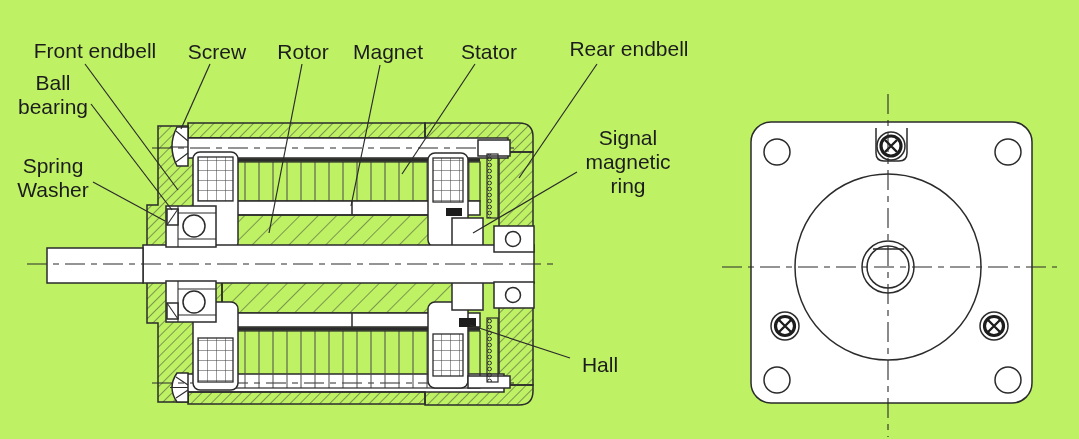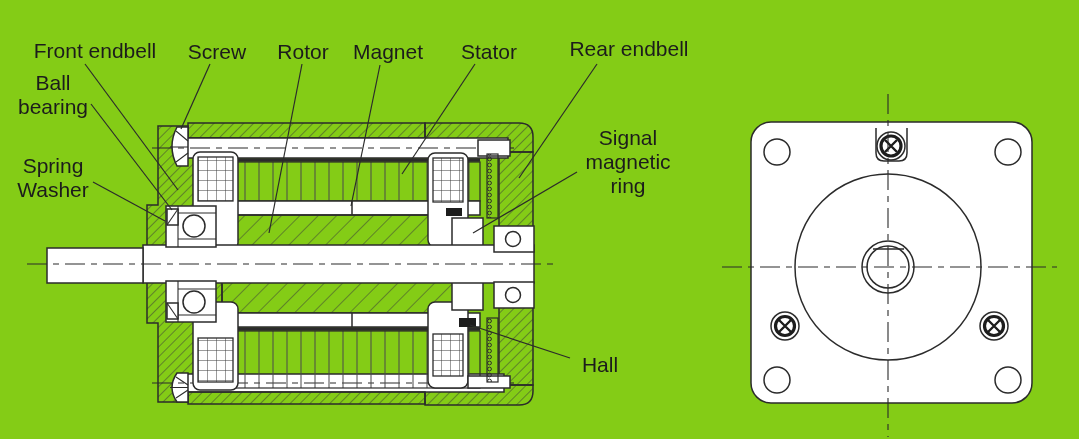--- a/index.html
+++ b/index.html
@@ -1,16 +1,16 @@
 <!DOCTYPE html>
 <html><head>
 <meta charset="utf-8">
 <style>
   html,body{margin:0;padding:0;background:#ffffff;}
-  #stage{position:relative;width:1079px;height:439px;background:#84cc16;overflow:hidden;}
+  #stage{position:relative;width:1079px;height:439px;background:#bef264;overflow:hidden;}
   svg{display:block;}
   .ln{stroke:#2b2b2b;fill:none;stroke-width:1.5;stroke-linecap:butt;}
   .thin{stroke:#2b2b2b;fill:none;stroke-width:1.1;}
   .thick{stroke:#2b2b2b;fill:none;stroke-width:3.4;}
   .wht{fill:#ffffff;stroke:#2b2b2b;stroke-width:1.5;}
   .hatch{fill:url(#hatch);stroke:#2b2b2b;stroke-width:1.5;}
   .hatchW{fill:url(#hatchW);stroke:#2b2b2b;stroke-width:1.5;}
   .vlines{fill:url(#vlines);stroke:#2b2b2b;stroke-width:1.2;}
   .grid{fill:url(#grid);stroke:#2b2b2b;stroke-width:1.3;}
   .dots{fill:url(#dots);stroke:#2b2b2b;stroke-width:1.2;}

